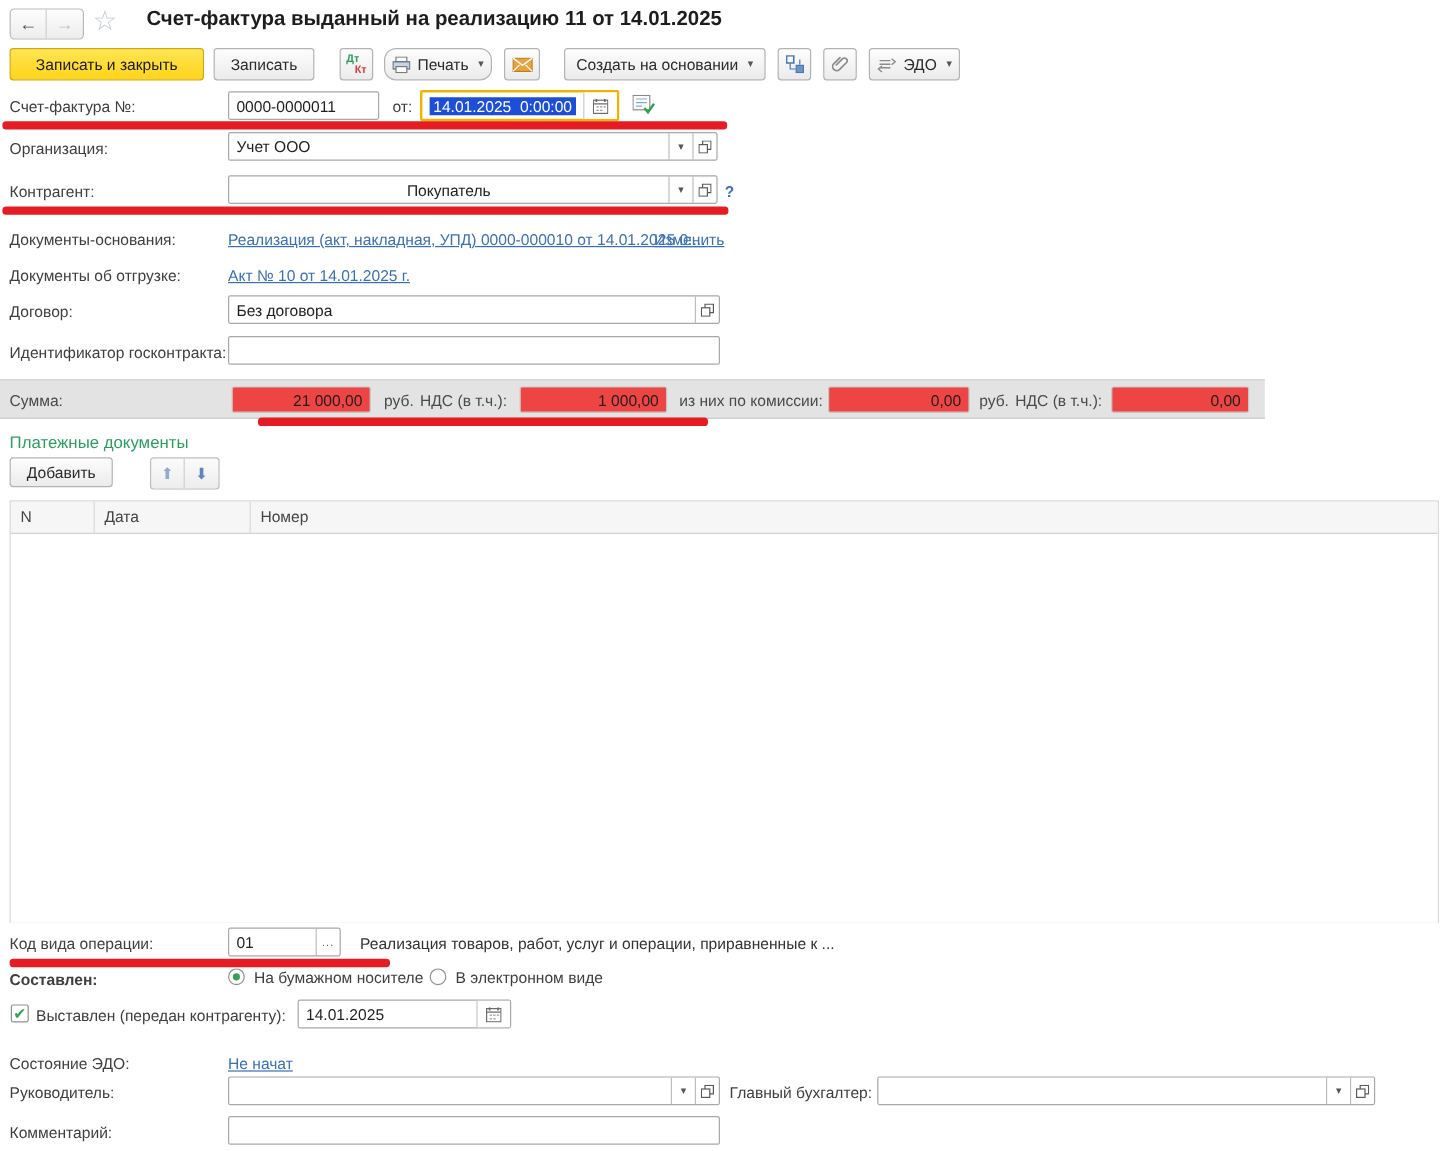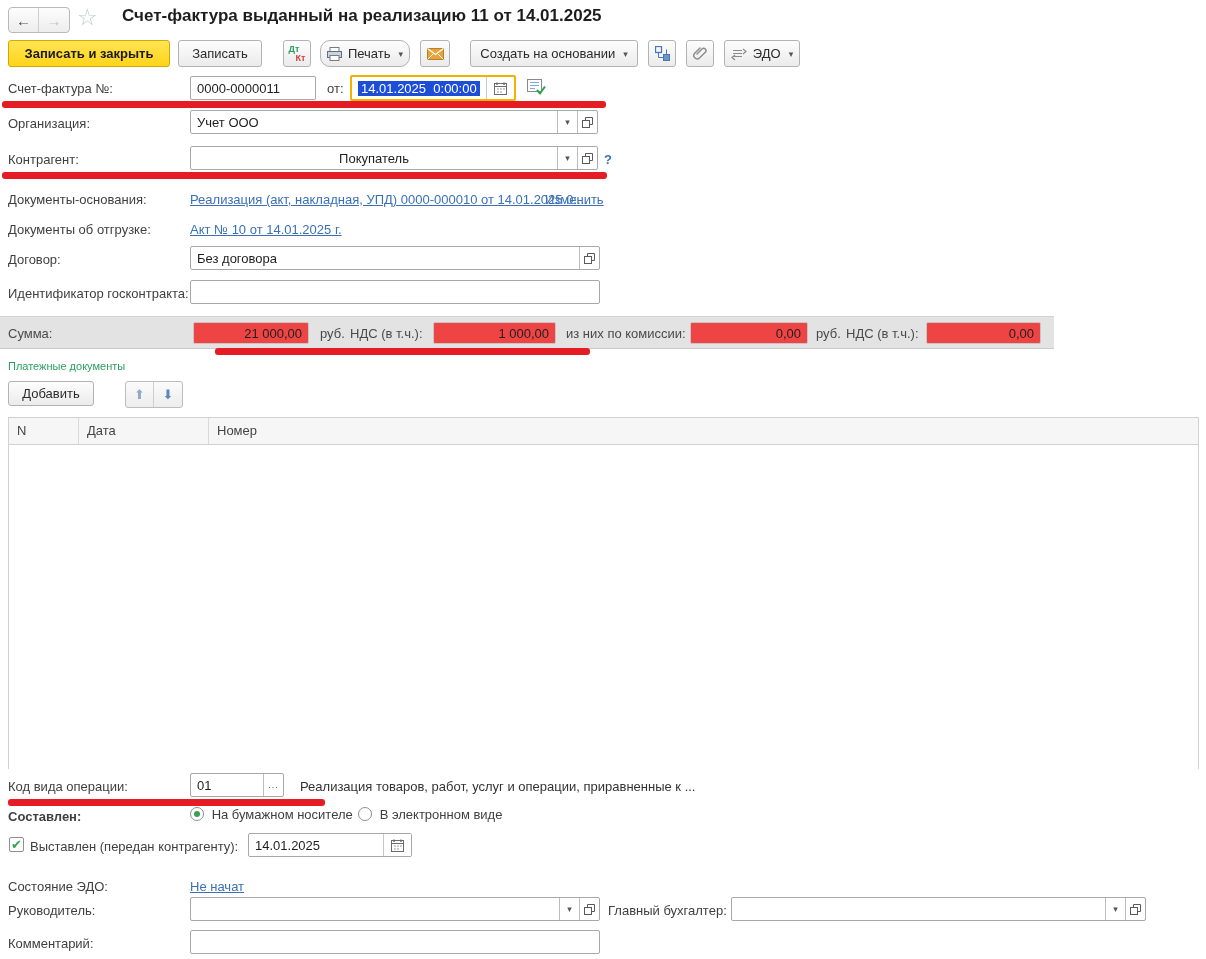--- a/index.html
+++ b/index.html
@@ -10,21 +10,21 @@
   .navgroup { position:absolute; left:8px; top:7px; display:flex; border:1px solid #b9b9b9; border-radius:4px; overflow:hidden; background:linear-gradient(#fdfdfd,#ededed); }
   .navbtn { width:30px; height:24px; display:flex; align-items:center; justify-content:center; font-size:15px; }
   .navbtn.back { color:#4d4d4d; border-right:1px solid #cfcfcf; }
   .navbtn.fwd { color:#c2c2c2; }
   .star { position:absolute; left:77px; top:4px; font-size:23px; color:#c2c9d2; }
   .title { position:absolute; left:122px; top:6px; font-size:17px; font-weight:bold; color:#1d1d1d; white-space:nowrap; }
 
   
   .btn { position:absolute; top:40px; height:27px; display:flex; align-items:center; justify-content:center; gap:6px;
          background:linear-gradient(#fdfdfd,#ebebeb); border:1px solid #b3b3b3; border-radius:3px; color:#2b2b2b; padding:0 9px; white-space:nowrap; }
-  .btn-yellow { background:linear-gradient(#ffe554,#ffd41a); border-color:#d3a900; font-weight:bold; color:#1b1b1b;justify-content:center; }
+  .btn-yellow { background:linear-gradient(#ffe554,#ffd41a); border-color:#d3a900; font-weight:normal; color:#1b1b1b;justify-content:center; }
   .caret { font-size:9px; color:#555; margin-left:2px; }
   .dtkt { font-size:9px; font-weight:bold; line-height:9px; text-align:left; }
   .dtkt .dt { color:#2e9e5b; display:block; }
   .dtkt .kt { color:#d23c3c; display:block; margin-left:7px; }
 
   
   .lbl { position:absolute; left:8px; color:#3f3f3f; white-space:nowrap; }
   .fld { position:absolute; height:24px; background:#fff; border:1px solid #a8a8a8; border-radius:2px; display:flex; align-items:center; }
   .fld .txt { flex:1; padding:0 6px; color:#1f1f1f; white-space:pre; overflow:hidden; }
   .fld .arrow { width:20px; align-self:stretch; border-left:1px solid #bdbdbd; display:flex; align-items:center; justify-content:center; font-size:9px; color:#555; }
@@ -34,21 +34,21 @@
   .sel { background:#1d4ed8; color:#fff; padding:1px 3px; white-space:pre; }
   a.lnk { color:#3a70b7; text-decoration:underline; white-space:nowrap; }
   .redline { position:absolute; height:7px; background:#e51c23; border-radius:3px; }
 
   
   .strip { position:absolute; left:0; top:316px; width:1054px; height:33px; background:#e3e3e3; border-top:1px solid #d2d2d2; border-bottom:1px solid #cbcbcb; }
   .strip .slbl { position:absolute; top:9px; color:#4a4a4a; white-space:nowrap; }
   .sfld { position:absolute; top:5px; height:22px; background:#ef4444; border:1px solid #c6c6c6; border-radius:2px; text-align:right; padding:3px 6px 0 0; color:#1f1f1f; }
 
   
-  .section-title { position:absolute; left:8px; top:360px; color:#2b9e5f; font-size:11px; }
+  .section-title { position:absolute; left:8px; top:360px; color:#2b9e5f; font-size:14px; }
   .arrows { position:absolute; left:125px; top:381px; display:flex; border:1px solid #bdbdbd; border-radius:3px; overflow:hidden; background:linear-gradient(#fbfbfb,#ededed); }
   .arrowbtn { width:28px; height:25px; display:flex; align-items:center; justify-content:center; font-size:13px; }
   .arrowbtn.up { color:#93a9c8; border-right:1px solid #cfcfcf; }
   .arrowbtn.down { color:#5d87ba; }
   .ptable { position:absolute; left:8px; top:417px; width:1191px; height:352px; border:1px solid #d2d2d2; }
   .phead { display:flex; height:27px; background:#f6f6f6; border-bottom:1px solid #d2d2d2; }
   .phead .cell { padding:5px 8px; color:#444; border-right:1px solid #d9d9d9; }
   .phead .c1 { width:70px; } .phead .c2 { width:130px; } .phead .c3 { flex:1; border-right:none; }
   .pbody { height:324px; background:#fff; }
 
@@ -272,21 +272,21 @@
   </div>
   <div style="position:absolute;left:358px;top:807px;">
     <span class="radio"></span>
     <span style="margin-left:4px;color:#3f3f3f;">В электронном виде</span>
   </div>
 
   <div class="check" style="left:9px;top:837px;">
     <span>✔</span>
   </div>
   <div class="lbl" style="left:30px;top:839px;">Выставлен (передан контрагенту):</div>
-  <div class="fld" style="left:248px;top:833px;width:164px;">
+  <div class="fld" style="left:248px;top:833px;width:178px;">
     <span class="txt">14.01.2025</span>
     <span class="calbtn">
       <span>
         <svg width="13" height="13" viewBox="0 0 13 13">
             <rect x="0.5" y="1.5" width="12" height="11" fill="#fff" stroke="#6b6b6b"></rect>
             <path d="M0.5,4.5 H12.5" stroke="#6b6b6b"></path>
             <path d="M3,0.5 V3 M10,0.5 V3" stroke="#6b6b6b" stroke-width="1.4"></path>
             <path d="M3,7 H5 M6,7 H8 M9,7 H11 M3,10 H5 M6,10 H8" stroke="#9a9a9a"></path>
           </svg>
       </span>

